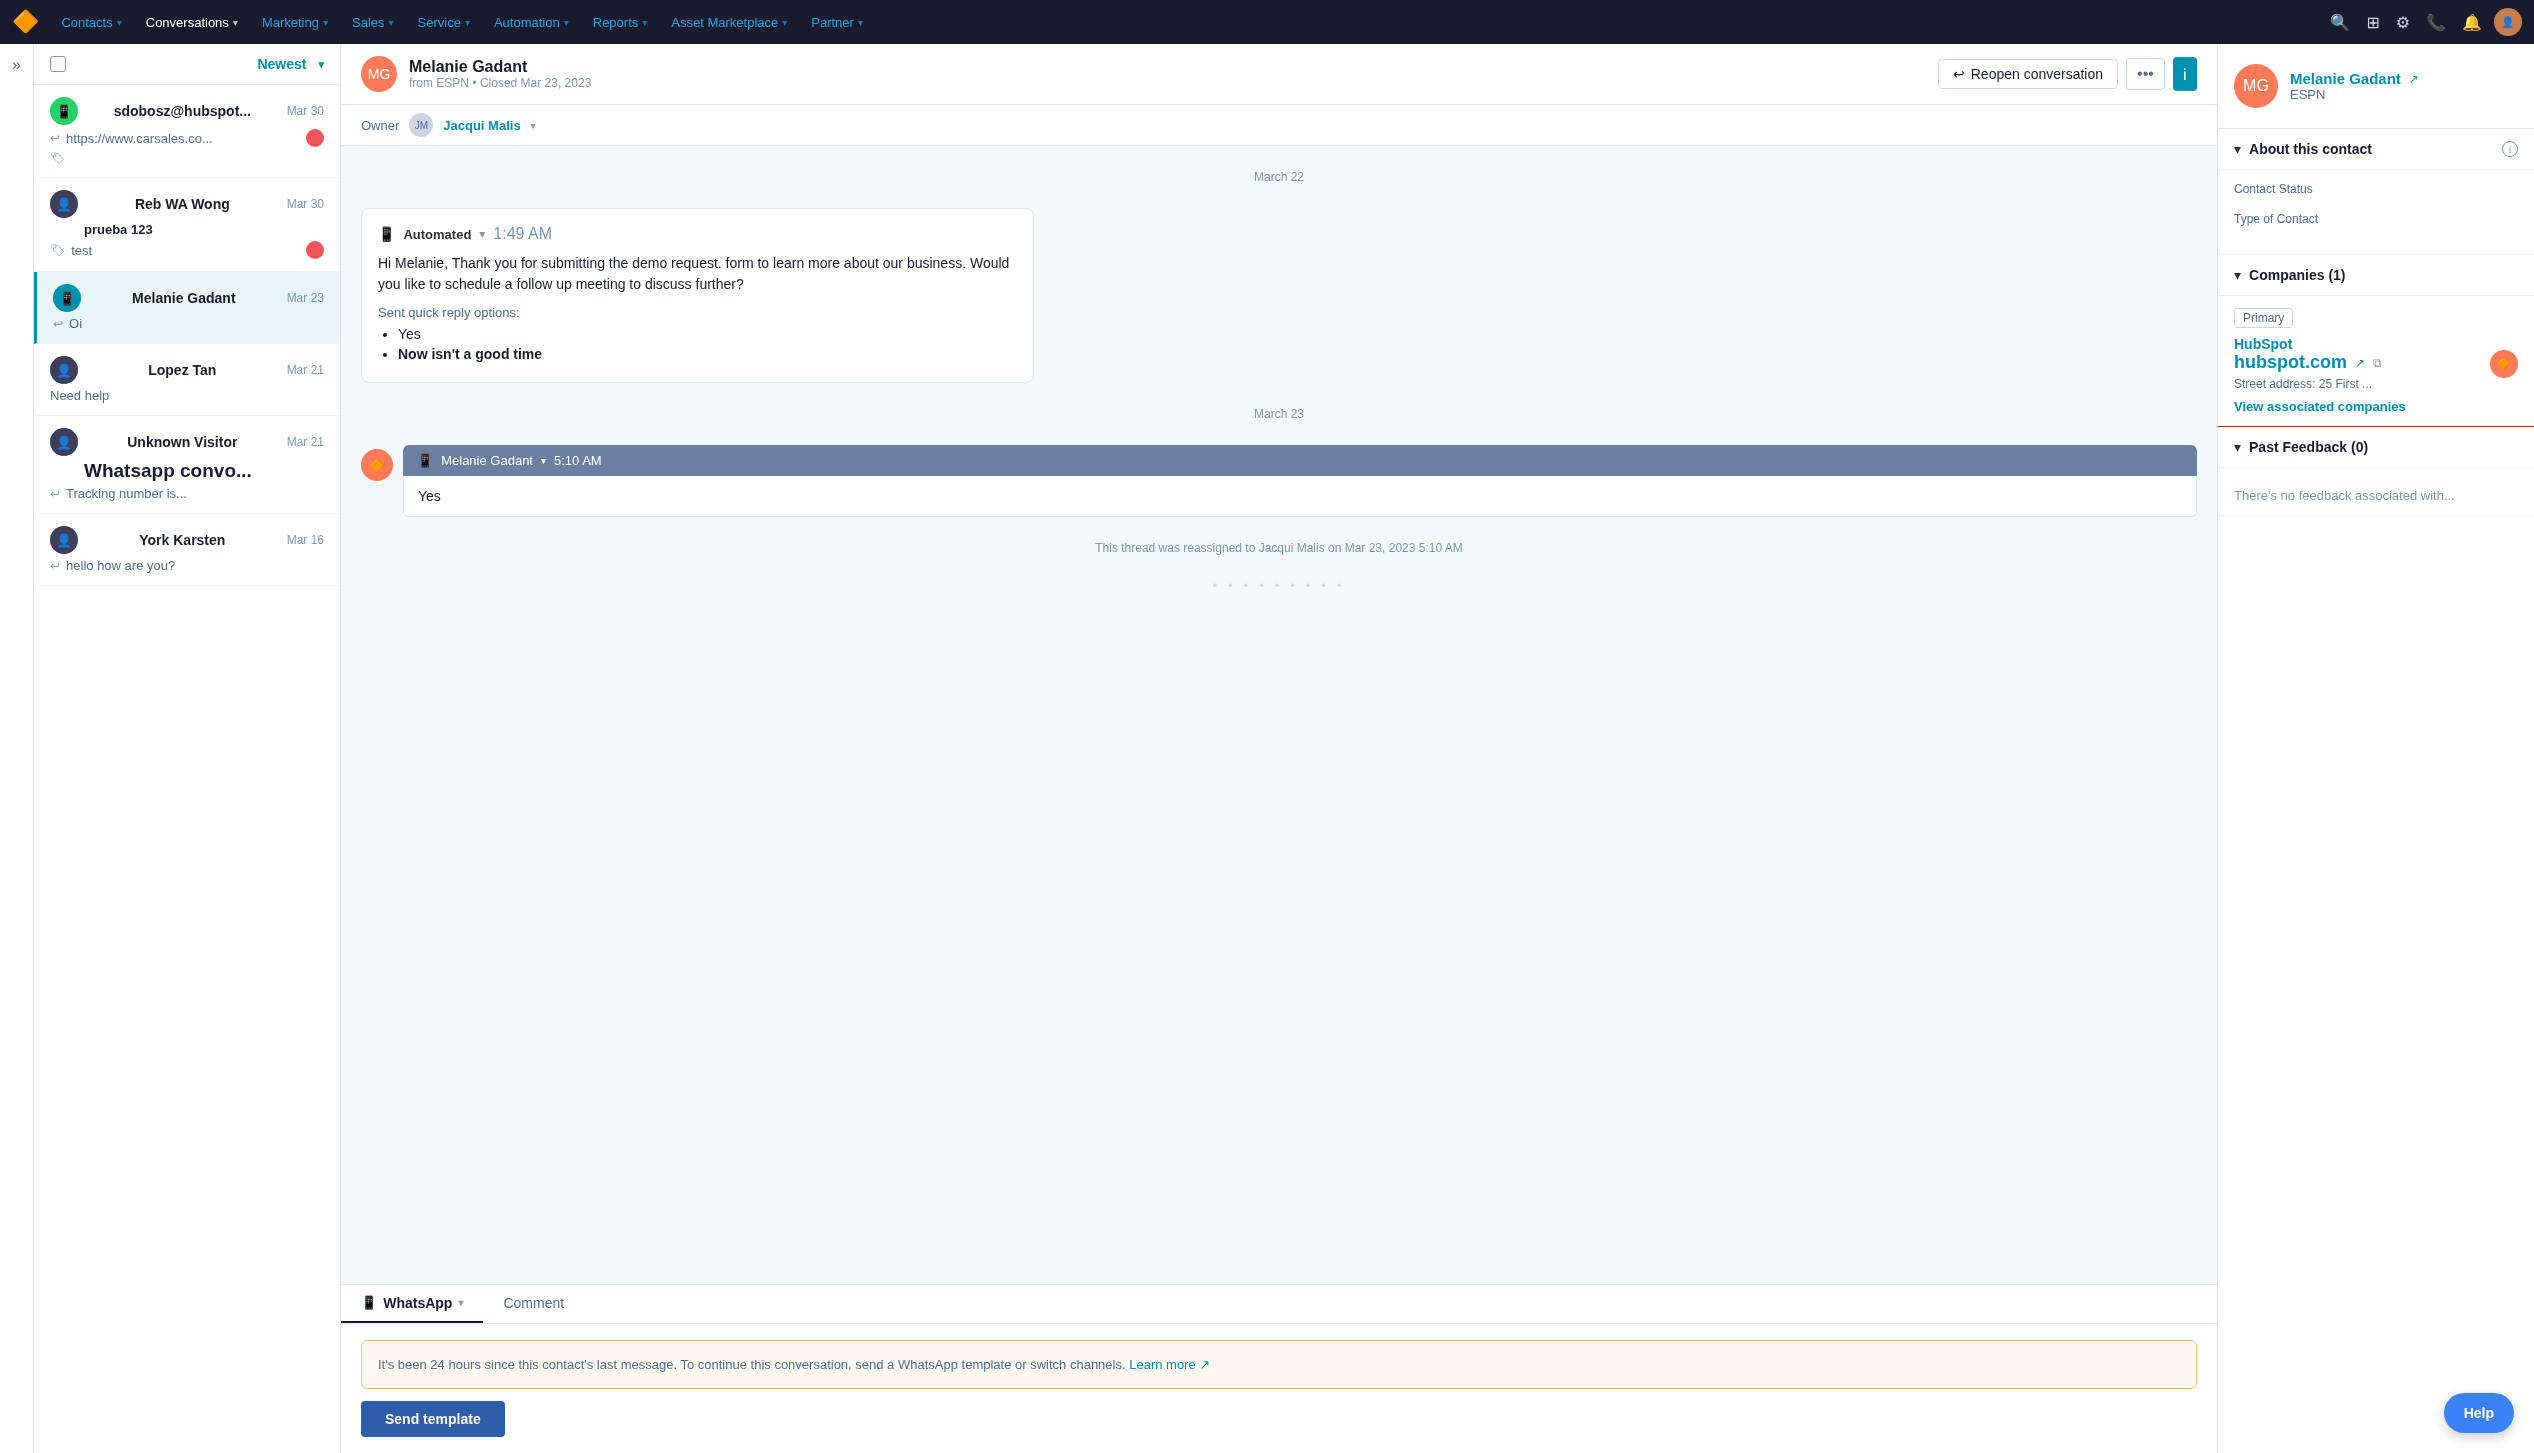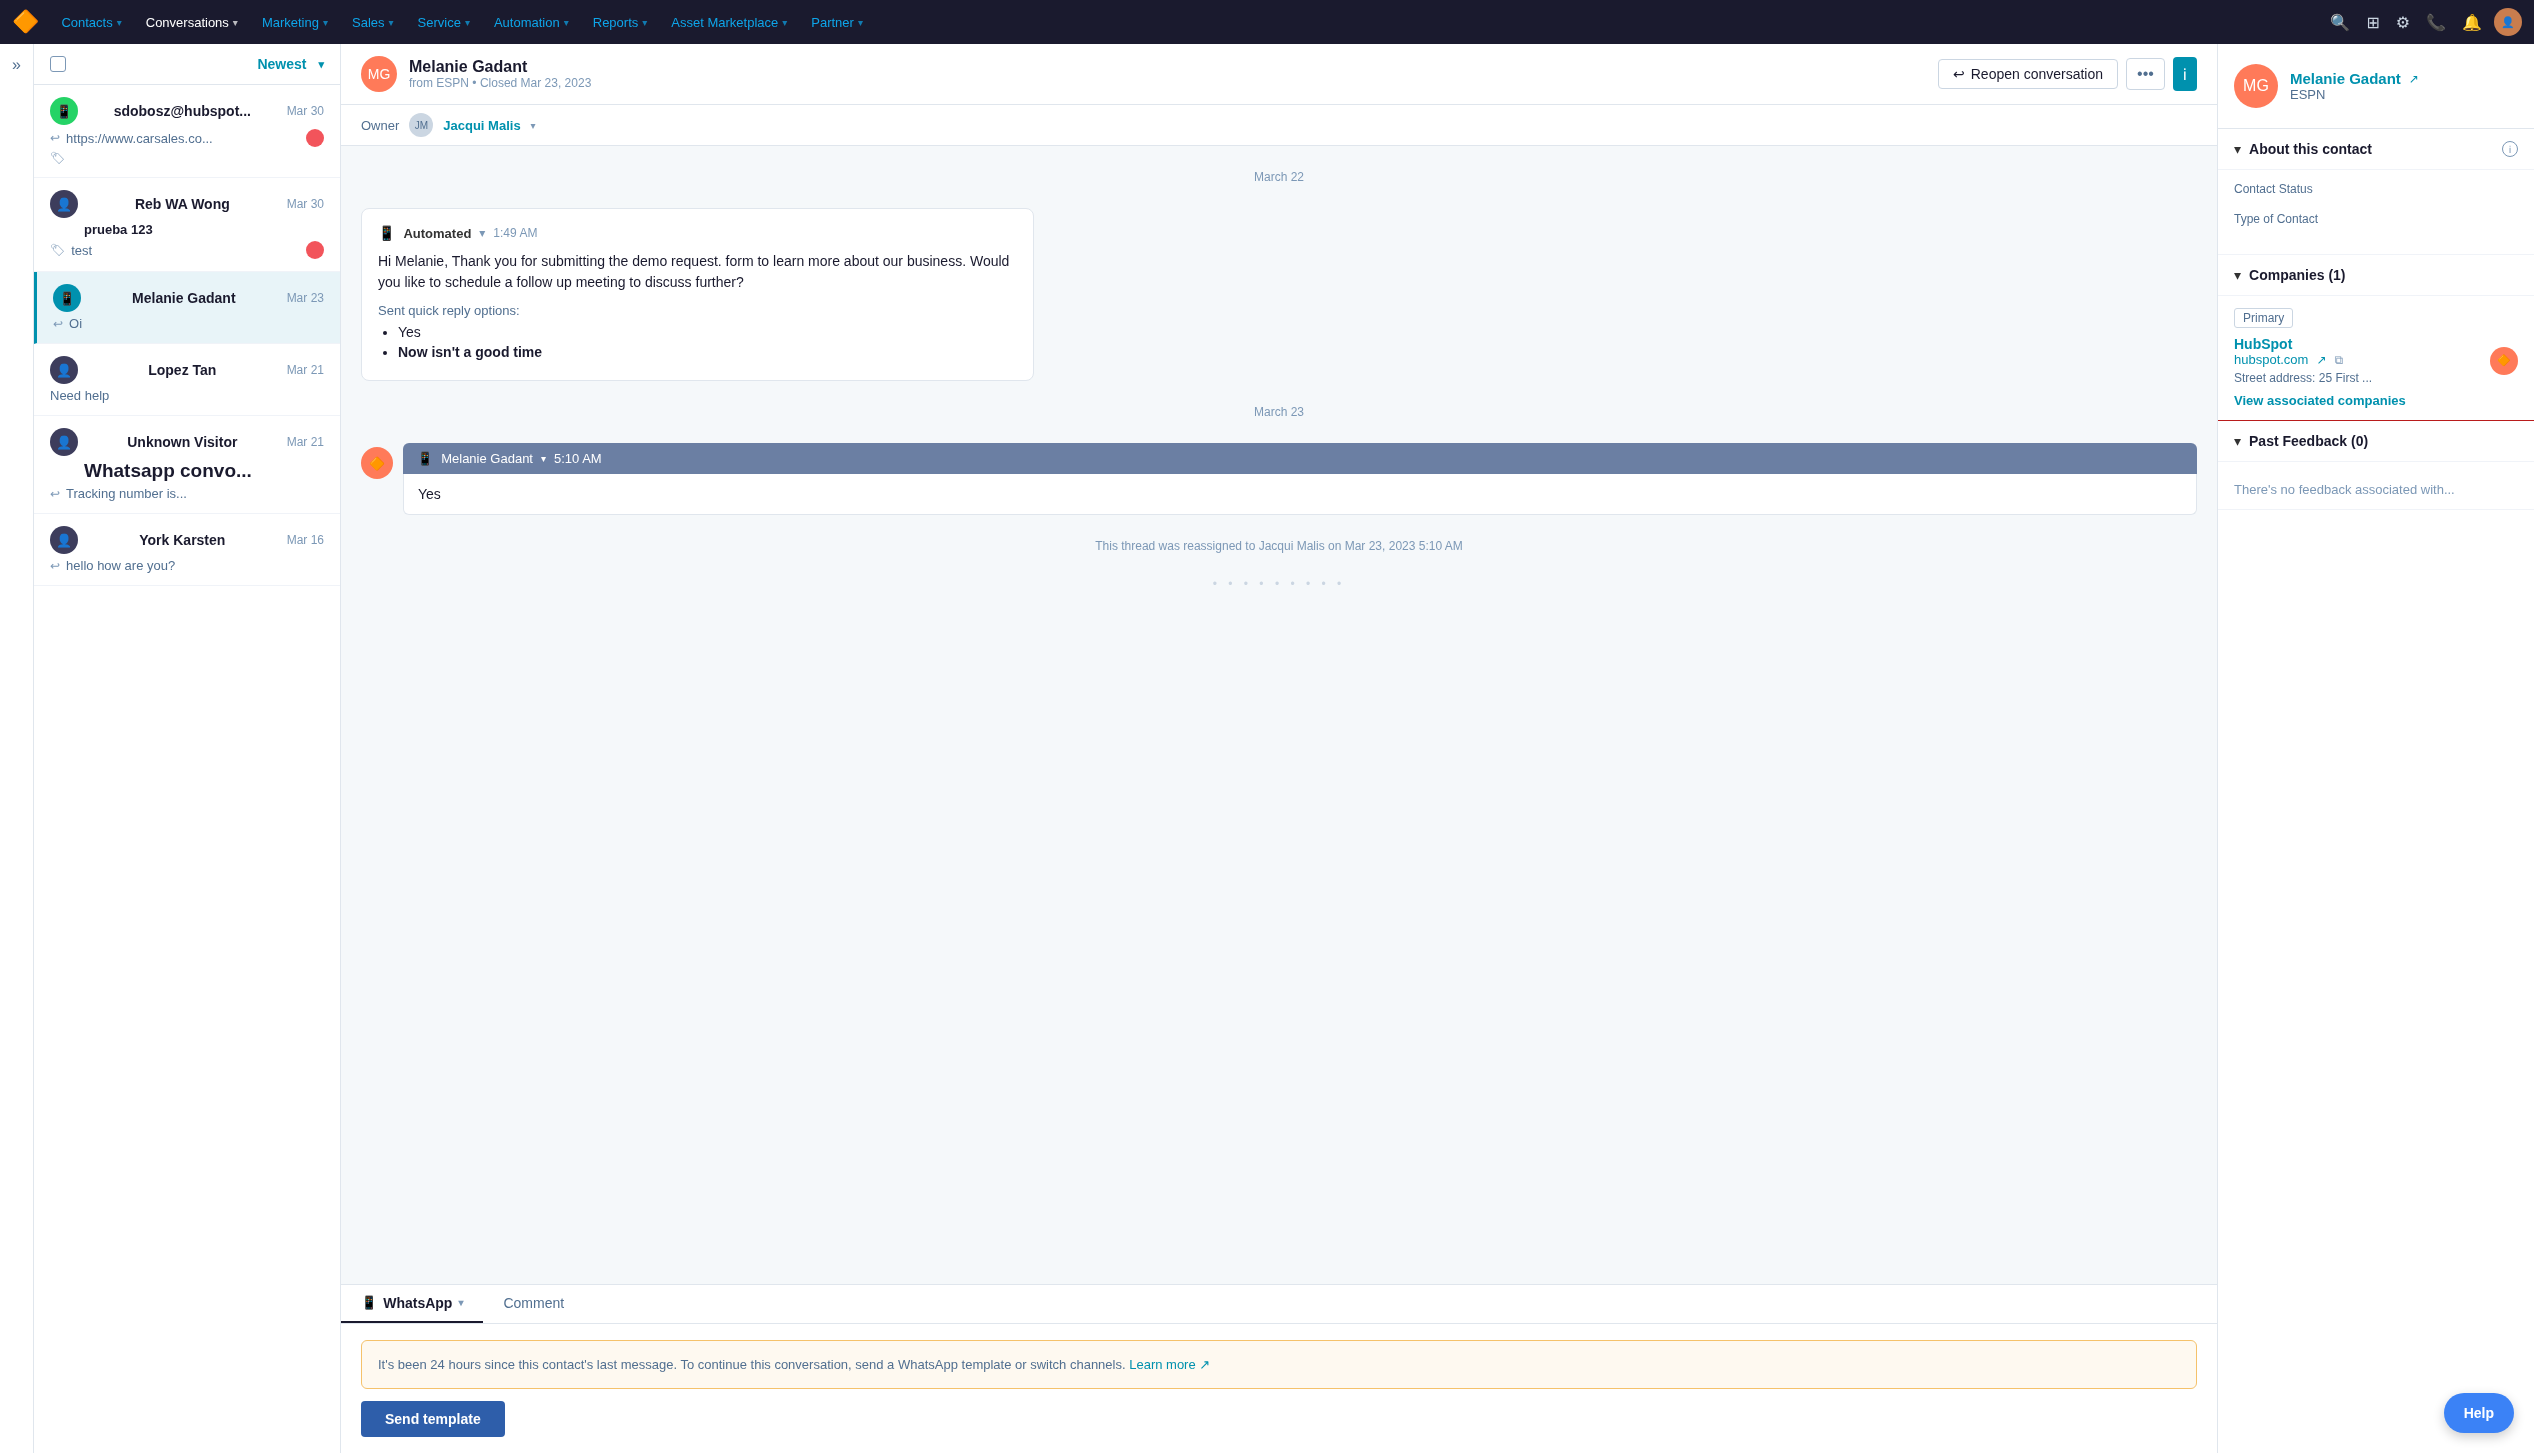--- a/index.html
+++ b/index.html
@@ -60,21 +60,21 @@
     .owner-avatar { width: 24px; height: 24px; border-radius: 50%; background: #cbd6e2; display: flex; align-items: center; justify-content: center; font-size: 10px; color: #516f90; }
     .owner-name { color: #0091ae; font-weight: 600; cursor: pointer; }
     .owner-chevron { font-size: 10px; color: #7c98b6; cursor: pointer; }
 
     
     .messages-area { flex: 1; overflow-y: auto; padding: 16px 20px; background: #f5f8fa; display: flex; flex-direction: column; gap: 16px; }
     .date-divider { text-align: center; color: #7c98b6; font-size: 12px; padding: 8px 0; }
     .message-bubble { background: #fff; border: 1px solid #e0e6ed; border-radius: 8px; padding: 16px; max-width: 673px; }
     .message-meta { display: flex; align-items: center; gap: 8px; margin-bottom: 10px; font-size: 13px; color: #516f90; }
     .message-meta .sender { font-weight: 600; color: #333; }
-    .message-meta .time { color: #7c98b6; font-size: 12px; }
+    .message-meta .time { color: #7c98b6; font-size: 16px; }
     .message-text { font-size: 14px; color: #1a1a2e; line-height: 1.5; margin-bottom: 10px; }
     .quick-replies-label { font-size: 13px; color: #516f90; margin-bottom: 6px; }
     .quick-replies-list { list-style: disc; padding-left: 20px; }
     .quick-replies-list li { font-size: 14px; color: #1a1a2e; margin-bottom: 4px; }
     .quick-replies-list li strong { font-weight: 700; }
 
     .message-outgoing { display: flex; gap: 10px; align-items: flex-start; }
     .message-outgoing-avatar { width: 32px; height: 32px; border-radius: 50%; background: #ff7a59; display: flex; align-items: center; justify-content: center; color: #fff; font-size: 13px; flex-shrink: 0; margin-top: 4px; }
     .message-outgoing-content { flex: 1; }
     .message-outgoing-header { background: #6b7fa3; color: #fff; border-radius: 6px 6px 0 0; padding: 8px 14px; display: flex; align-items: center; gap: 8px; font-size: 13px; }
@@ -109,21 +109,21 @@
     .section-body { padding: 12px 16px; border-bottom: 1px solid #f0f3f8; }
     .field-row { margin-bottom: 16px; }
     .field-label { font-size: 12px; color: #516f90; margin-bottom: 4px; }
     .field-value { font-size: 13px; color: #1a1a2e; }
 
     .companies-section { padding: 12px 16px; border-bottom: 1px solid #b91c1c; }
     .primary-badge { display: inline-block; border: 1px solid #cbd6e2; border-radius: 3px; padding: 2px 8px; font-size: 12px; color: #516f90; margin-bottom: 8px; }
     .company-row { display: flex; align-items: center; justify-content: space-between; margin-bottom: 4px; }
     .company-info { flex: 1; }
     .company-name { color: #0091ae; font-weight: 600; font-size: 14px; cursor: pointer; }
-    .company-url { color: #0091ae; font-size: 13px; cursor: pointer; }
+    .company-url { color: #0091ae; font-size: 18px; cursor: pointer; font-weight: bold; }
     .company-address { font-size: 12px; color: #516f90; margin-top: 4px; }
     .company-avatar { width: 28px; height: 28px; border-radius: 50%; background: #ff7a59; display: flex; align-items: center; justify-content: center; color: #fff; font-size: 11px; }
     .copy-icon { color: #7c98b6; font-size: 12px; cursor: pointer; margin-left: 4px; }
     .view-companies-link { color: #0091ae; font-size: 13px; cursor: pointer; font-weight: 600; display: block; margin-top: 8px; }
 
     .past-feedback-section { padding: 12px 16px; border-bottom: 1px solid #f0f3f8; }
     .no-feedback-text { font-size: 13px; color: #7c98b6; margin-top: 8px; }
 
     .help-btn { position: fixed; bottom: 20px; right: 20px; background: #3b82f6; color: #fff; border: none; border-radius: 50px; padding: 12px 20px; font-size: 14px; font-weight: 600; cursor: pointer; box-shadow: 0 4px 12px rgba(0,0,0,0.2); z-index: 1000; }
   </style>

